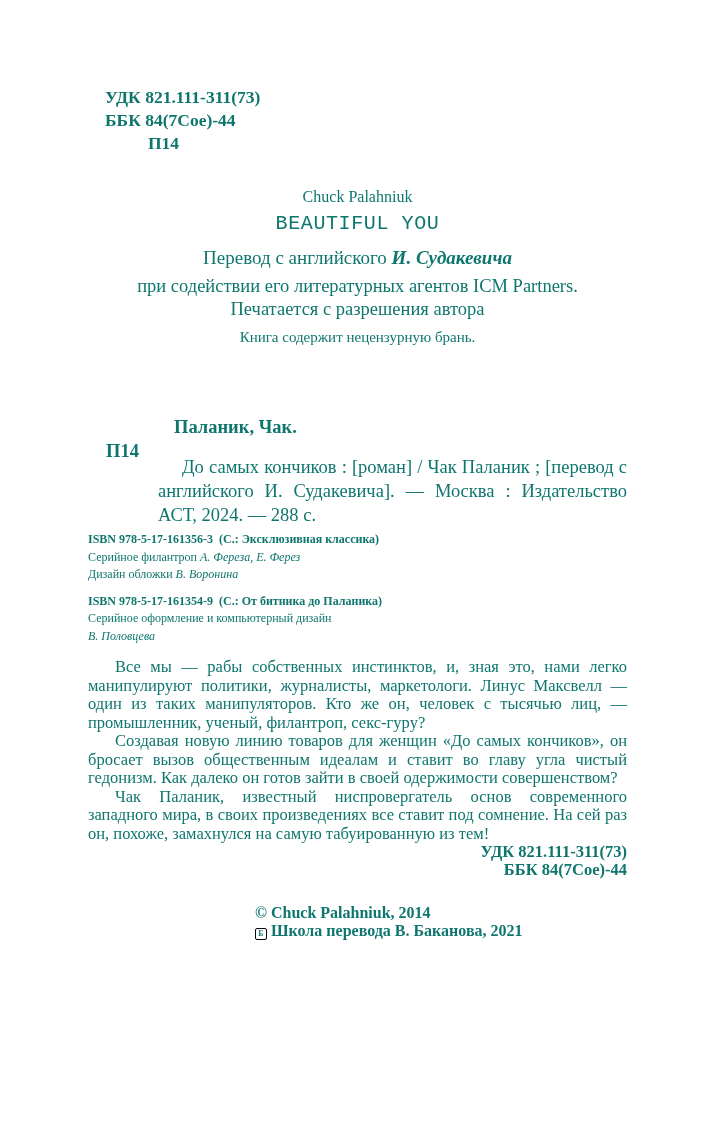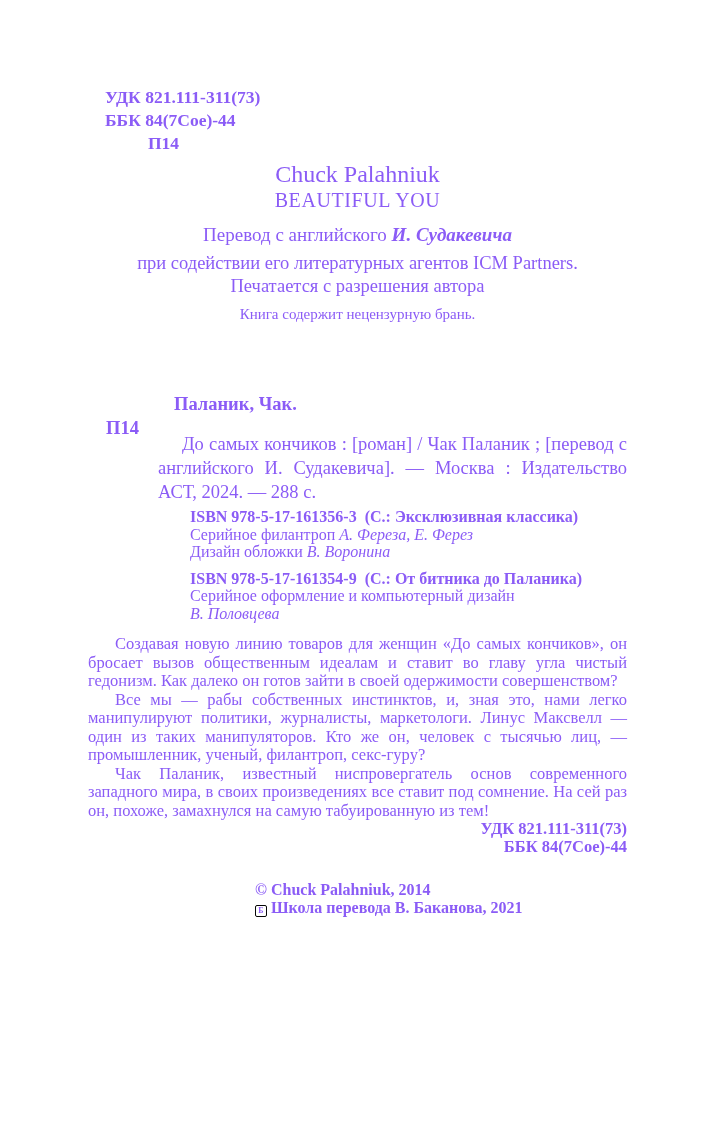--- a/index.html
+++ b/index.html
@@ -5,21 +5,21 @@
   html, body {
     margin: 0;
     padding: 0;
     background: #ffffff;
   }
   .page {
     position: relative;
     width: 709px;
     height: 1122px;
     background: #ffffff;
-    color: #8b5cf6;
+    color: #0f766e;
     font-family: "Liberation Serif", "DejaVu Serif", serif;
     overflow: hidden;
   }
   .content {
     position: absolute;
     left: 88px;
     top: 0;
     width: 539px;
   }
 
@@ -28,22 +28,22 @@
     padding-top: 86px;
     margin-left: 17px;
     font-weight: bold;
     font-size: 17.5px;
     line-height: 23px;
   }
   .top-codes .p14 { margin-left: 43px; }
 
   
   .title-block { text-align: center; }
-  .t-author { margin-top: 6px; font-size: 24px; line-height: 26px; }
-  .t-title  { font-size: 20px; line-height: 27px; letter-spacing: 0.6px; }
+  .t-author { margin-top: 29px; font-size: 16px; line-height: 26px; }
+  .t-title  { font-size: 20px; line-height: 27px; letter-spacing: 0.6px; font-family: Liberation Mono, monospace; }
   .t-trans  { margin-top: 9px; font-size: 19px; line-height: 24px; }
   .t-perm   { margin-top: 5px; font-size: 18.5px; line-height: 23px; }
   .t-warn   { margin-top: 5px; font-size: 15px; line-height: 23px; }
 
   .bi { font-weight: bold; font-style: italic; }
   .it { font-style: italic; }
 
   
   .card {
     position: relative;
@@ -60,22 +60,21 @@
     font-weight: bold;
   }
   .card-desc {
     margin: 0;
     text-align: justify;
     text-indent: 24px;
   }
 
   
   .isbn-block {
-    margin-left: 102px;
-    font-size: 16px;
+    font-size: 12px;
     line-height: 17.5px;
   }
   .isbn-block.first  { margin-top: 4px; }
   .isbn-block.second { margin-top: 9px; }
   .isbn { font-weight: bold; white-space: pre-wrap; }
 
   
   .annotation {
     margin-top: 13px;
     font-size: 16.5px;
@@ -154,22 +153,22 @@
       <div><span>Дизайн обложки </span><span class="it">В. Воронина</span></div>
     </div>
 
     <div class="isbn-block second">
       <div class="isbn">ISBN 978-5-17-161354-9  (С.: От битника до Паланика)</div>
       <div>Серийное оформление и компьютерный дизайн</div>
       <div class="it">В. Половцева</div>
     </div>
 
     <div class="annotation">
+      <p>Все мы — рабы собственных инстинктов, и, зная это, нами легко манипулируют политики, журналисты, маркетологи. Линус Максвелл — один из таких манипуляторов. Кто же он, человек с тысячью лиц, — промышленник, ученый, филантроп, секс-гуру?</p>
       <p>Создавая новую линию товаров для женщин «До самых кончиков», он бросает вызов общественным идеалам и ставит во главу угла чистый гедонизм. Как далеко он готов зайти в своей одержимости совершенством?</p>
-      <p>Все мы — рабы собственных инстинктов, и, зная это, нами легко манипулируют политики, журналисты, маркетологи. Линус Максвелл — один из таких манипуляторов. Кто же он, человек с тысячью лиц, — промышленник, ученый, филантроп, секс-гуру?</p>
       <p>Чак Паланик, известный ниспровергатель основ современного западного мира, в своих произведениях все ставит под сомнение. На сей раз он, похоже, замахнулся на самую табуированную из тем!</p>
     </div>
 
     <div class="bottom-codes">
       <div>УДК 821.111-311(73)</div>
       <div>ББК 84(7Сое)-44</div>
     </div>
 
     <div class="copyright">
       <div class="line"><span>©</span> <span>Chuck Palahniuk, 2014</span></div>

